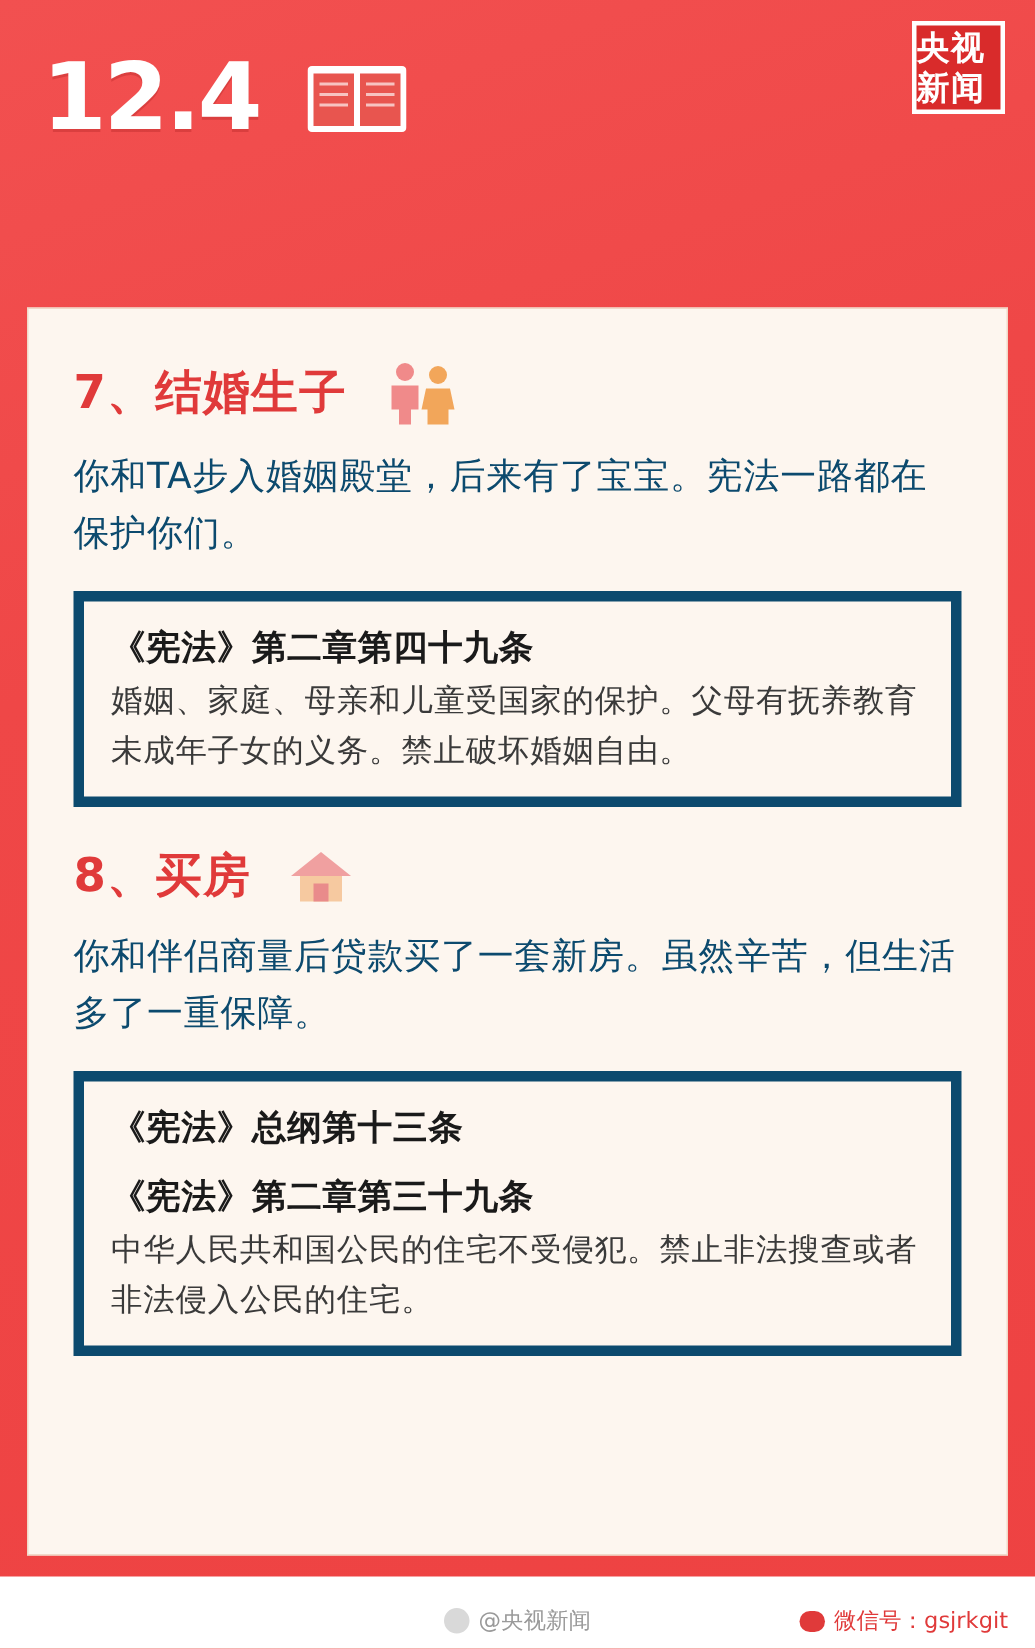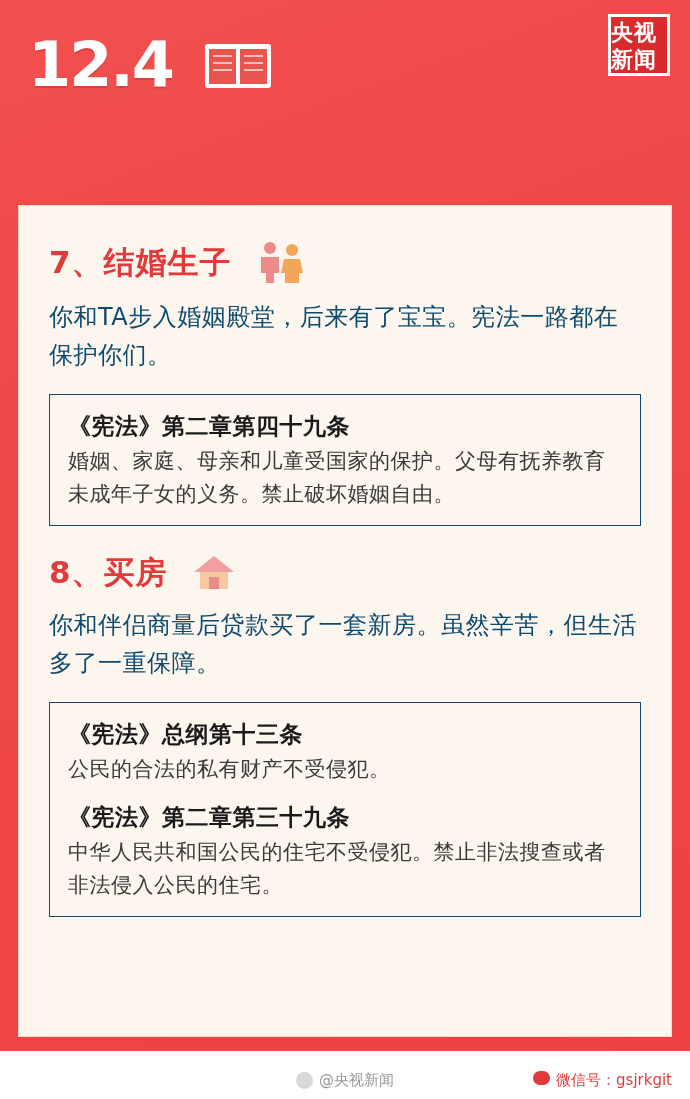--- a/index.html
+++ b/index.html
@@ -110,21 +110,21 @@
   .sec-icon { display: block; }
   .sec-body {
     font-size: 24px;
     line-height: 38px;
     color: #0c4a6e;
     font-family: "DejaVu Sans", "Liberation Sans", sans-serif;
     margin: 0 0 20px 0;
     letter-spacing: 0.5px;
   }
   .quote-box {
-    border: 1px solid #0c4a6e;
+    border: 7px solid #0c4a6e;
     padding: 16px 18px 14px 18px;
     margin-bottom: 26px;
     background: #fdf6ef;
   }
   .quote-block { margin-bottom: 16px; }
   .quote-block:last-child { margin-bottom: 0; }
   .quote-title {
     font-size: 23px;
     line-height: 30px;
     color: #1a1a1a;
@@ -157,20 +157,21 @@
     gap: 6px;
     color: #9a9a9a;
     font-size: 15px;
     font-family: "DejaVu Sans", "Liberation Sans", sans-serif;
   }
   .wechat-credit {
     position: absolute;
     right: 18px;
     top: 20px;
     display: flex;
+    align-items: center;
     gap: 6px;
     color: #e03a3a;
     font-size: 15px;
     font-family: "DejaVu Sans", "Liberation Sans", sans-serif;
   }
   .weibo-eye {
     width: 17px; height: 17px;
     border-radius: 50%;
     background: #d9d9d9;
     display: inline-block;
@@ -236,21 +237,20 @@
         <svg class="sec-icon" width="44" height="40" viewBox="0 0 44 40">
           <path d="M22 4 L42 20 H2 Z" fill="#f0a0a0"></path>
           <rect x="8" y="20" width="28" height="17" fill="#f6c9a0"></rect>
           <rect x="17" y="25" width="10" height="12" fill="#e98b8b"></rect>
         </svg>
       </div>
       <div class="sec-body">你和伴侣商量后贷款买了一套新房。虽然辛苦，但生活多了一重保障。</div>
       <div class="quote-box">
         <div class="quote-block">
           <div class="quote-title">《宪法》总纲第十三条</div>
-          <div class="quote-text">公民的合法的私有财产不受侵犯。</div>
         </div>
         <div class="quote-block">
           <div class="quote-title">《宪法》第二章第三十九条</div>
           <div class="quote-text">中华人民共和国公民的住宅不受侵犯。禁止非法搜查或者非法侵入公民的住宅。</div>
         </div>
       </div>
     </div>
 
   </div>
 

